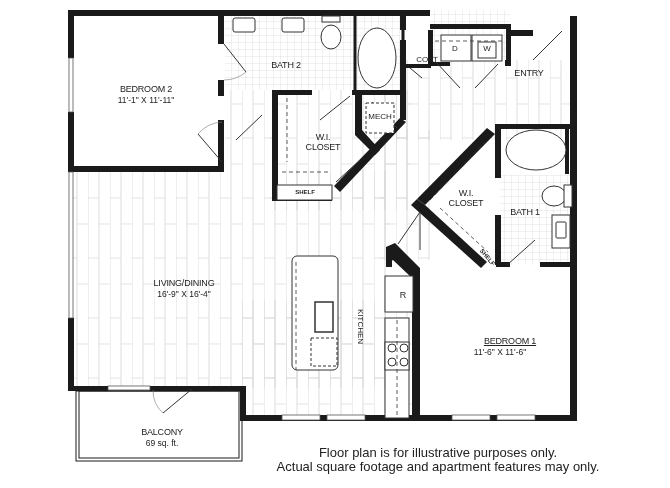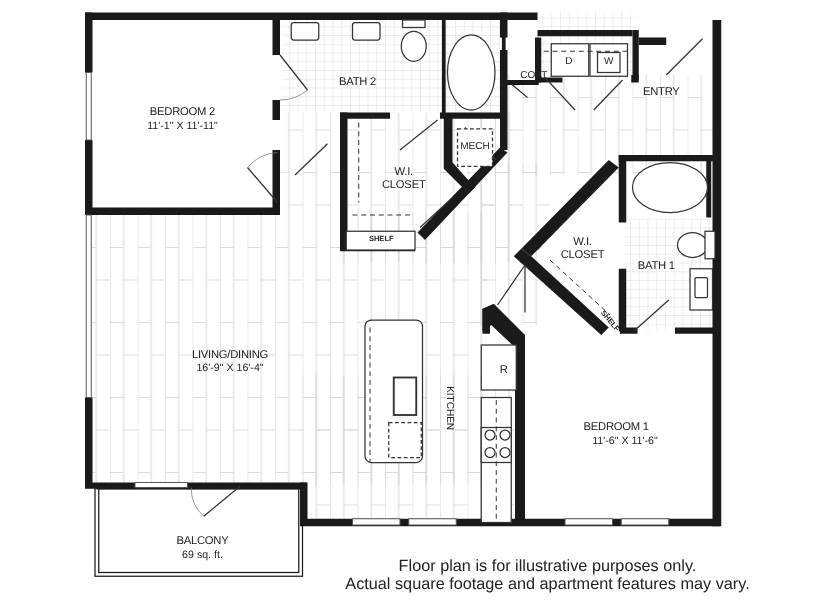--- a/index.html
+++ b/index.html
@@ -189,22 +189,22 @@
 
 <div class="lbl tiny" style="left:305px;top:189px;">SHELF</div>
 <div class="lbl tiny" style="left:487px;top:254px;transform:translateX(-50%) rotate(50deg);">SHELF</div>
 
 <div class="lbl room-name" style="left:184px;top:278px;">LIVING/DINING</div>
 <div class="lbl room-dim" style="left:184px;top:289px;">16'-9" X 16'-4"</div>
 
 <div class="kitchen">KITCHEN</div>
 <div class="lbl room-name" style="left:403px;top:290px;">R</div>
 
-<div class="lbl room-name" style="left:493px;top:336px;">BEDROOM 1</div>
+<div class="lbl room-name" style="left:510px;top:336px;text-decoration:underline;">BEDROOM 1</div>
 <div class="lbl room-dim" style="left:500px;top:347px;">11'-6" X 11'-6"</div>
 
 <div class="lbl room-name" style="left:162px;top:427px;">BALCONY</div>
 <div class="lbl room-dim" style="left:162px;top:438px;">69 sq. ft.</div>
 
 <div class="disclaimer">
   <div>Floor plan is for illustrative purposes only.</div>
-  <div>Actual square footage and apartment features may vary.</div>
+  <div>Actual square footage and apartment features may only.</div>
 </div>
 
 </body></html>

